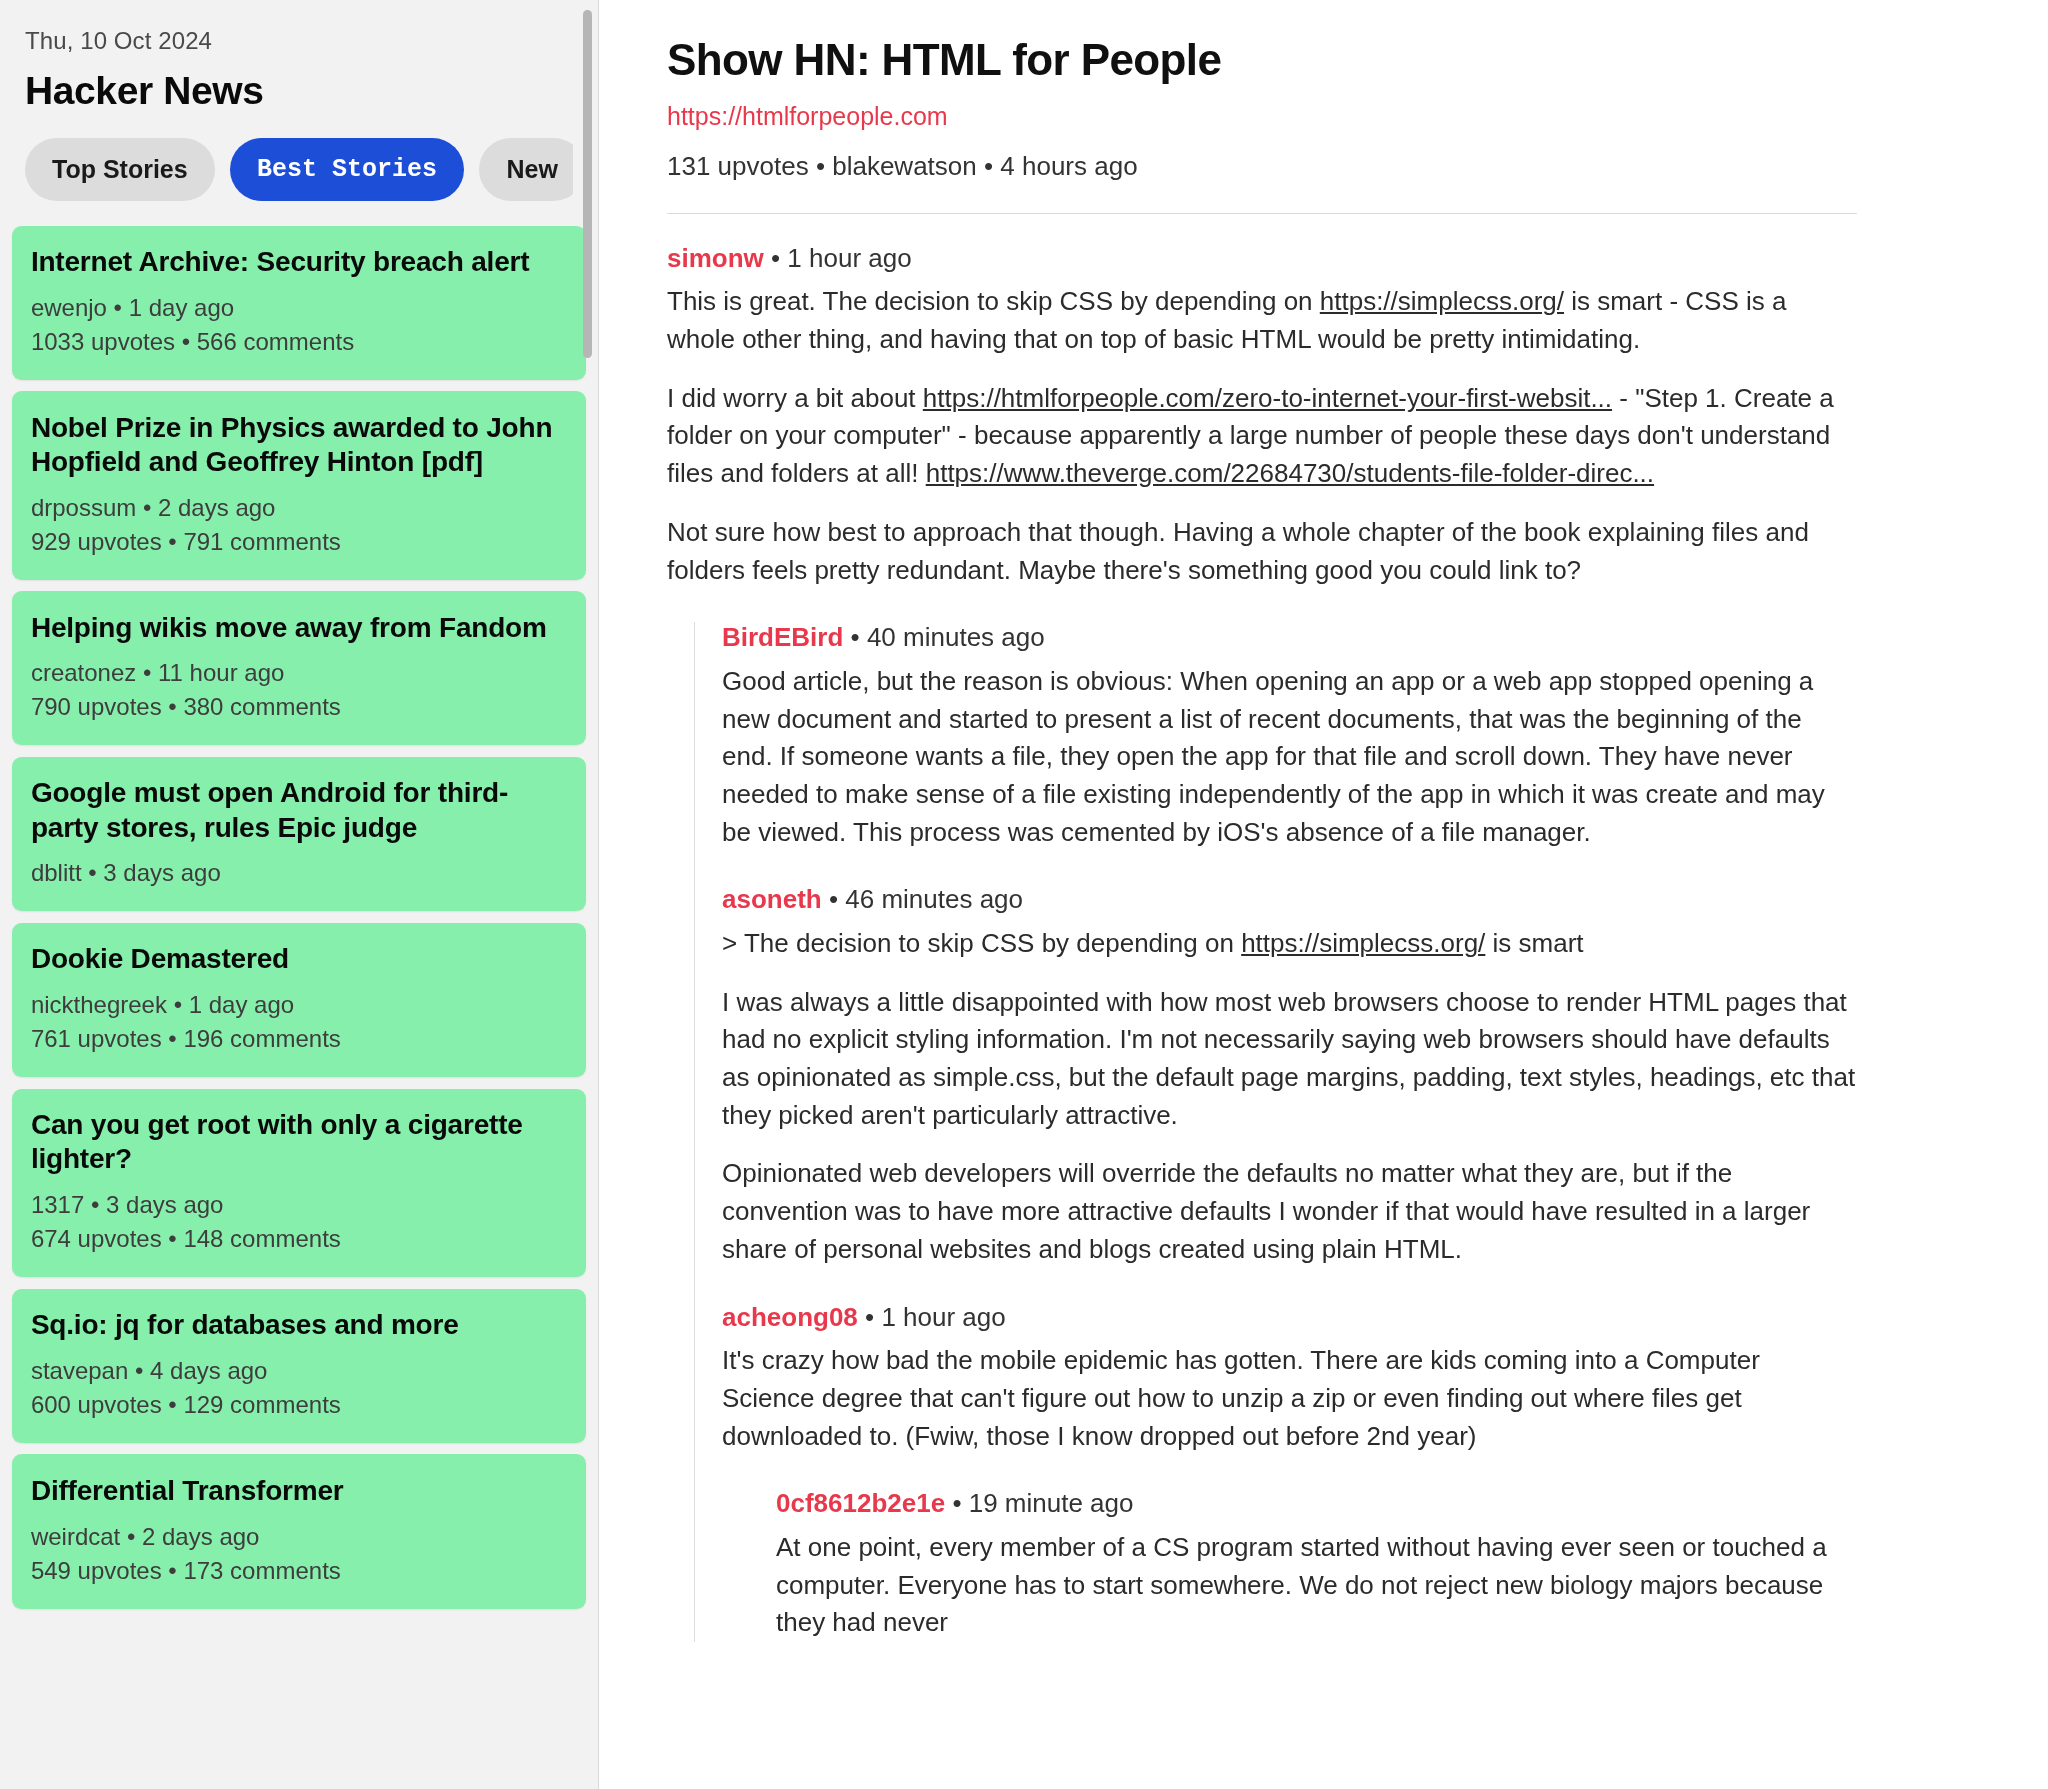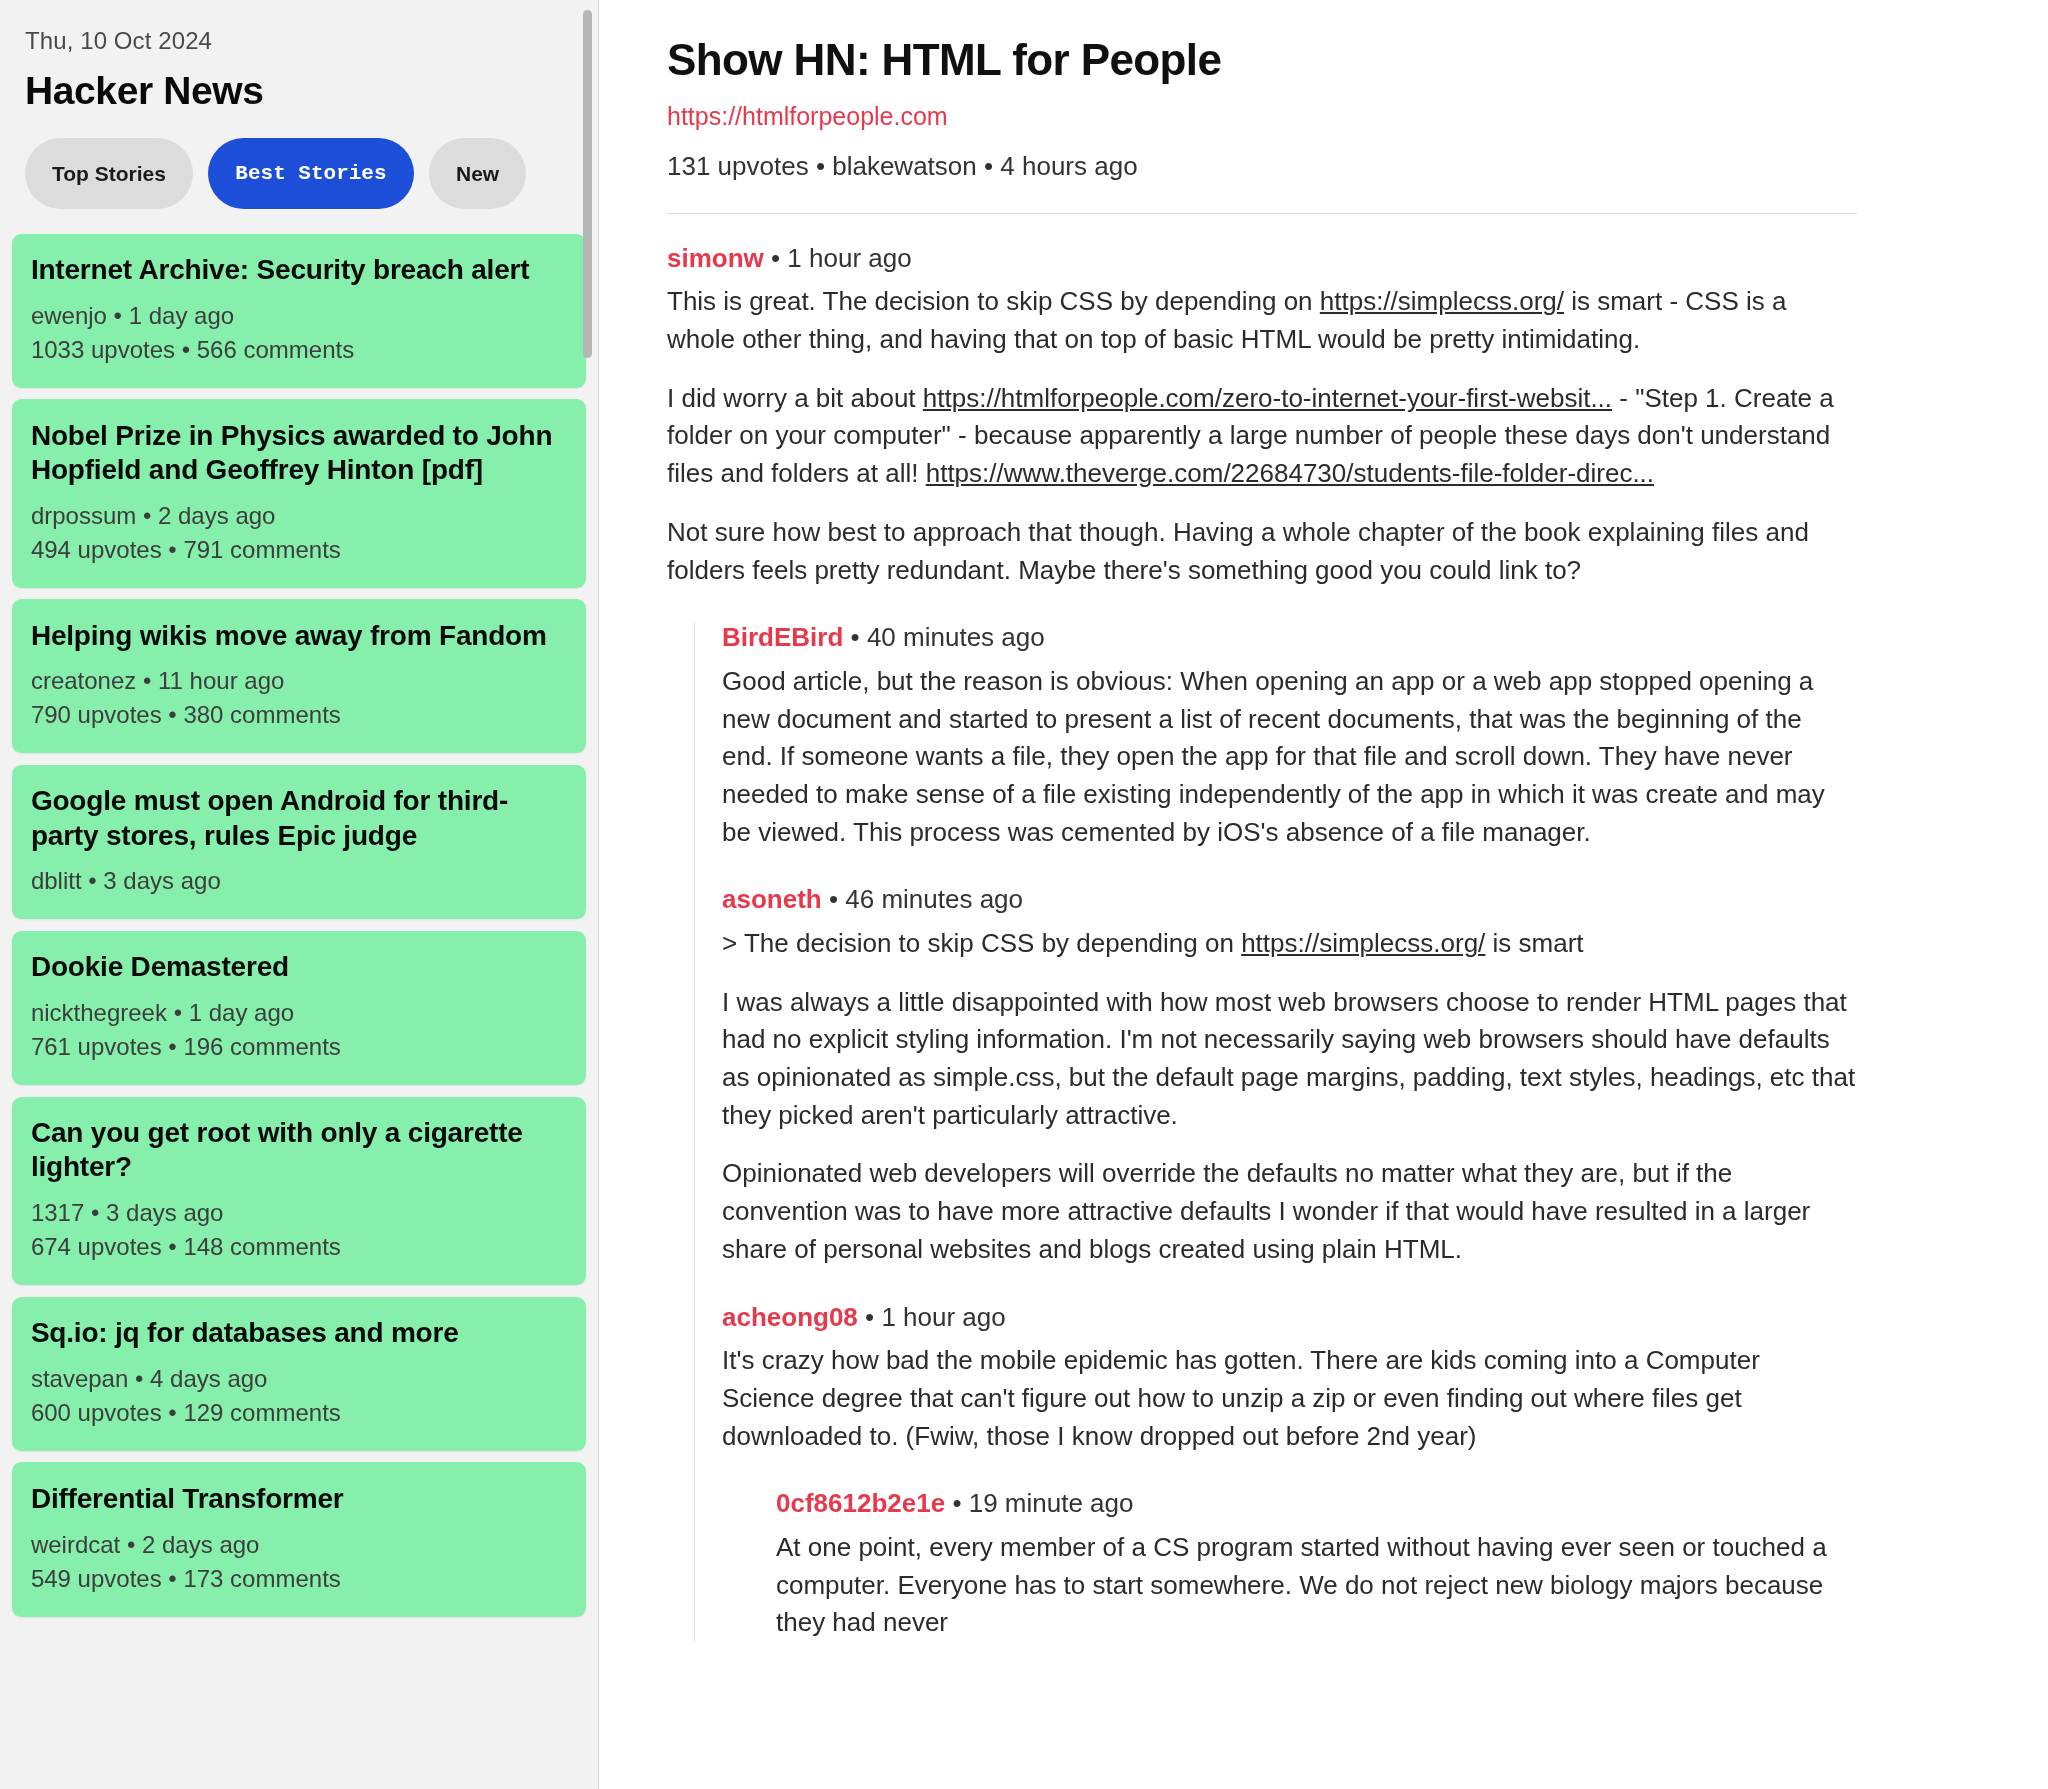--- a/index.html
+++ b/index.html
@@ -46,22 +46,22 @@
     display: flex;
     gap: 15.4px;
     margin-bottom: 25px;
     white-space: nowrap;
     overflow: hidden;
   }
   .tab {
     background: #dcdcdc;
     color: #1a1a1a;
     border-radius: 965px;
-    padding: 25px 27px;
-    font-size: 21px;
+    padding: 19px 27px;
+    font-size: 25px;
     font-weight: bold;
     line-height: 1;
     flex: 0 0 auto;
   }
   .tab.active {
     background: #1d4ed8;
     color: #ffffff;
     font-family: Liberation Mono, monospace;
   }
   .story-list {
@@ -197,21 +197,21 @@
 
         <div class="story-card">
           <div class="story-title">Internet Archive: Security breach alert</div>
           <div class="story-meta">ewenjo • 1 day ago</div>
           <div class="story-stats">1033 upvotes • 566 comments</div>
         </div>
 
         <div class="story-card">
           <div class="story-title">Nobel Prize in Physics awarded to John Hopfield and Geoffrey Hinton [pdf]</div>
           <div class="story-meta">drpossum • 2 days ago</div>
-          <div class="story-stats">494 upvotes • 791 comments</div>
+          <div class="story-stats">929 upvotes • 791 comments</div>
         </div>
 
         <div class="story-card">
           <div class="story-title">Helping wikis move away from Fandom</div>
           <div class="story-meta">creatonez • 11 hour ago</div>
           <div class="story-stats">790 upvotes • 380 comments</div>
         </div>
 
         <div class="story-card">
           <div class="story-title">Google must open Android for third-party stores, rules Epic judge</div>

